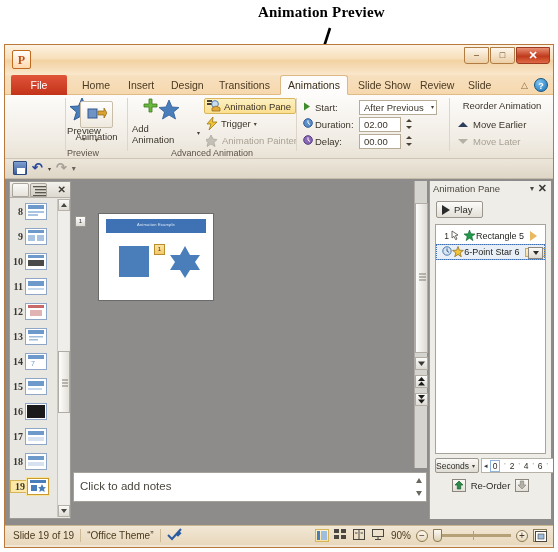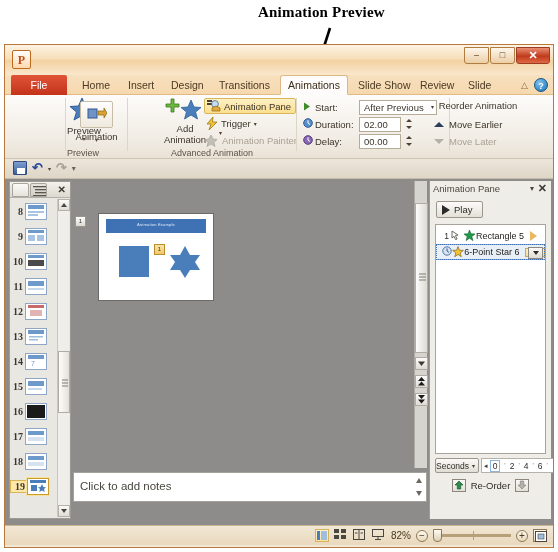--- a/index.html
+++ b/index.html
@@ -55,39 +55,39 @@
   #preview-btn { position:absolute; left:8px; top:3px; width:46px; height:46px; text-align:center; }
   #preview-label { position:absolute; left:0; bottom:8px; width:100%; font-size:9.5px; color:#3b342a; }
   .spin-caret { font-size:6px; color:#5a4f3f; position:absolute; bottom:2px; left:0; width:100%; text-align:center; }
 
   #grp-animation { left:61px; width:61px; }
   #animation-btn { position:absolute; left:14px; top:6px; width:33px; height:27px; border:1px solid #c8bda9;
       background:linear-gradient(to bottom,#fff,#efe9de); border-radius:2px; }
   #animation-label { position:absolute; left:0; top:36px; width:100%; text-align:center; font-size:9.5px; color:#3b342a; }
 
   #grp-advanced { left:123px; width:168px; }
-  #add-animation-btn { position:absolute; left:26px; top:2px; width:62px; height:52px; text-align:center; }
+  #add-animation-btn { position:absolute; left:4px; top:2px; width:62px; height:52px; text-align:left; }
   #add-animation-label { position:absolute; left:0; top:26px; width:100%; font-size:9.5px; color:#3b342a; line-height:11px; }
   .mini-btn { position:absolute; left:76px; height:15px; display:flex; align-items:center; gap:3px; font-size:9.5px; color:#3b342a; white-space:nowrap; }
   #animation-pane-btn { top:3px; background:linear-gradient(to bottom,#fdf0c4,#fbdf90); border:1px solid #d8b659;
       border-radius:2px; padding:0 4px 0 2px; height:16px; }
   #trigger-btn { top:21px; padding-left:2px; }
   #animation-painter-btn { top:38px; padding-left:2px; color:#a9a195; }
 
   #grp-timing { left:292px; width:152px; }
   .timing-row { position:absolute; left:6px; height:16px; display:flex; align-items:center; font-size:9.5px; color:#3b342a; }
   .timing-label { width:44px; white-space:nowrap; }
   .timing-field { border:1px solid #b6ab96; background:#fff; height:15px; line-height:13px; font-size:9.5px;
       padding:0 2px 0 4px; display:flex; align-items:center; }
   .spinner { display:inline-block; width:10px; height:14px; margin-left:3px; position:relative; }
   .spinner:before, .spinner:after { content:""; position:absolute; left:2px; border-left:3px solid transparent; border-right:3px solid transparent; }
   .spinner:before { top:2px; border-bottom:3px solid #4a4134; }
   .spinner:after { bottom:2px; border-top:3px solid #4a4134; }
 
-  #grp-reorder { left:421px; width:104px; }
+  #grp-reorder { left:445px; width:104px; }
   #reorder-title { position:absolute; left:0; top:5px; width:100%; text-align:center; font-size:9.5px; color:#3b342a; }
   .reorder-row { position:absolute; left:8px; height:15px; display:flex; align-items:center; gap:5px; font-size:9.5px; color:#3b342a; }
   #move-later-row { color:#a9a195; }
   .tri-up { width:0;height:0;border-left:5px solid transparent;border-right:5px solid transparent;border-bottom:5px solid #2c3e5c; }
   .tri-down { width:0;height:0;border-left:5px solid transparent;border-right:5px solid transparent;border-top:5px solid #b6b0a5; }
 
   
   #qat { position:relative; height:20px; background:linear-gradient(to bottom,#ece6da,#ded6c6);
       border-bottom:1px solid #c4bbab; }
   #qat-inner { position:absolute; left:8px; top:2px; display:flex; align-items:center; gap:5px; }
@@ -629,20 +629,32 @@
         <span class="ro-btn">
           <svg width="10" height="10" viewBox="0 0 10 10">
               <polygon points="5,9 1,5 3.3,5 3.3,1 6.7,1 6.7,5 9,5" fill="#b5b1a8" stroke="#8a8680" stroke-width="0.7"></polygon>
             </svg>
         </span>
       </div>
     </div>
   </div>
 
   <div id="status-bar">
+    <div id="sb-left">
+      <span class="sb-text">Slide 19 of 19</span>
+      <span class="sb-sep"></span>
+      <span class="sb-text">“Office Theme”</span>
+      <span class="sb-sep"></span>
+      <span>
+        <svg width="16" height="13" viewBox="0 0 16 13">
+            <path d="M1 7 L5 11 L14 1" stroke="#2a5aa0" stroke-width="2" fill="none"></path>
+            <rect x="9" y="5" width="5" height="3" fill="#2a5aa0" transform="rotate(-45 11 6)"></rect>
+          </svg>
+      </span>
+    </div>
     <div id="sb-right">
       <span class="view-btn" id="view-normal">
         <svg width="10" height="9" viewBox="0 0 10 9" style="margin:1px">
             <rect x="0" y="0" width="3" height="9" fill="#4a7ebb"></rect>
             <rect x="4" y="0" width="6" height="9" fill="#9fbddc"></rect>
           </svg>
       </span>
       <span class="view-btn">
         <svg width="12" height="10" viewBox="0 0 12 10">
             <g fill="#4a4740">
@@ -661,21 +673,21 @@
             <line x1="7.5" y1="4" x2="10" y2="4" stroke="#4a4740"></line>
           </svg>
       </span>
       <span class="view-btn">
         <svg width="12" height="11" viewBox="0 0 12 11">
             <rect x="0.5" y="0.5" width="11" height="7" fill="none" stroke="#4a4740"></rect>
             <line x1="6" y1="7.5" x2="6" y2="10.5" stroke="#4a4740"></line>
             <line x1="3" y1="10.5" x2="9" y2="10.5" stroke="#4a4740"></line>
           </svg>
       </span>
-      <span id="zoom-pct">82%</span>
+      <span id="zoom-pct">90%</span>
       <span class="zoom-circ">−</span>
       <span id="zoom-track">
         <span id="zoom-slider"></span>
         <span id="zoom-mid"></span>
       </span>
       <span class="zoom-circ">+</span>
       <span id="fit-btn">
         <svg width="12" height="11" viewBox="0 0 12 11" style="margin:0.5px">
             <rect x="0.5" y="0.5" width="11" height="10" fill="#fff" stroke="#4a4740"></rect>
             <rect x="3" y="3" width="6" height="5" fill="#9fbddc" stroke="#4a4740" stroke-width="0.6"></rect>

